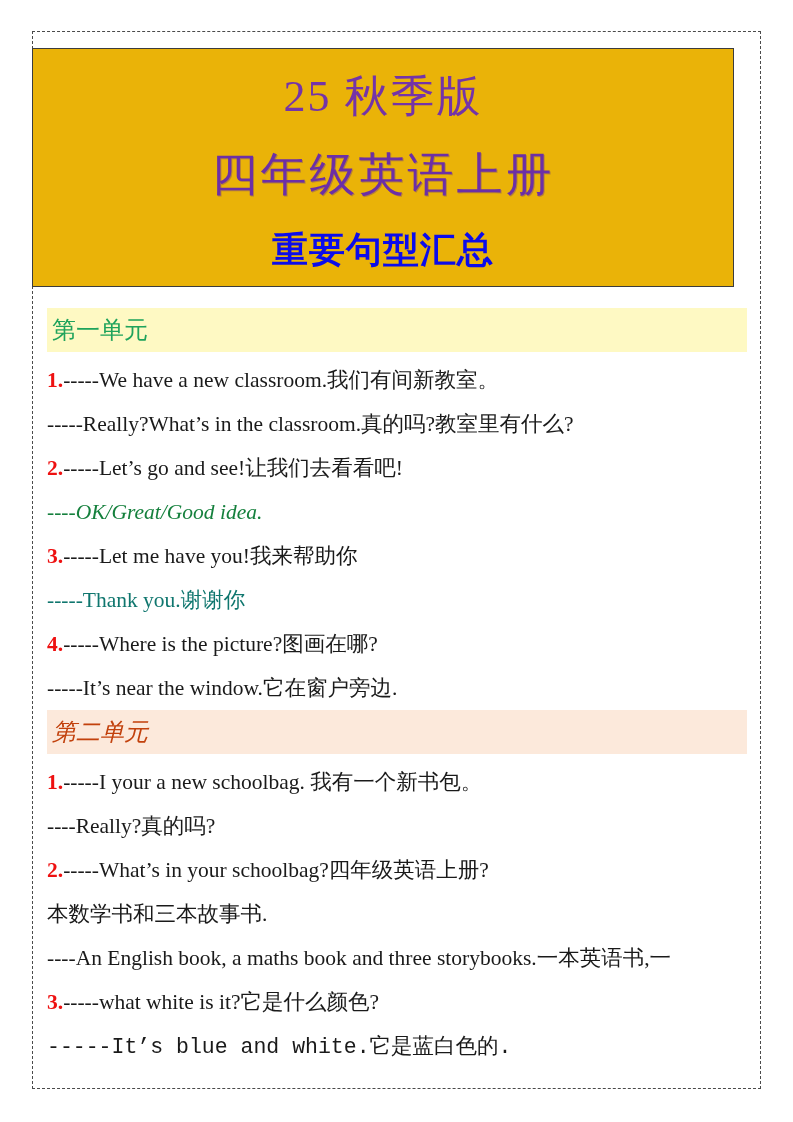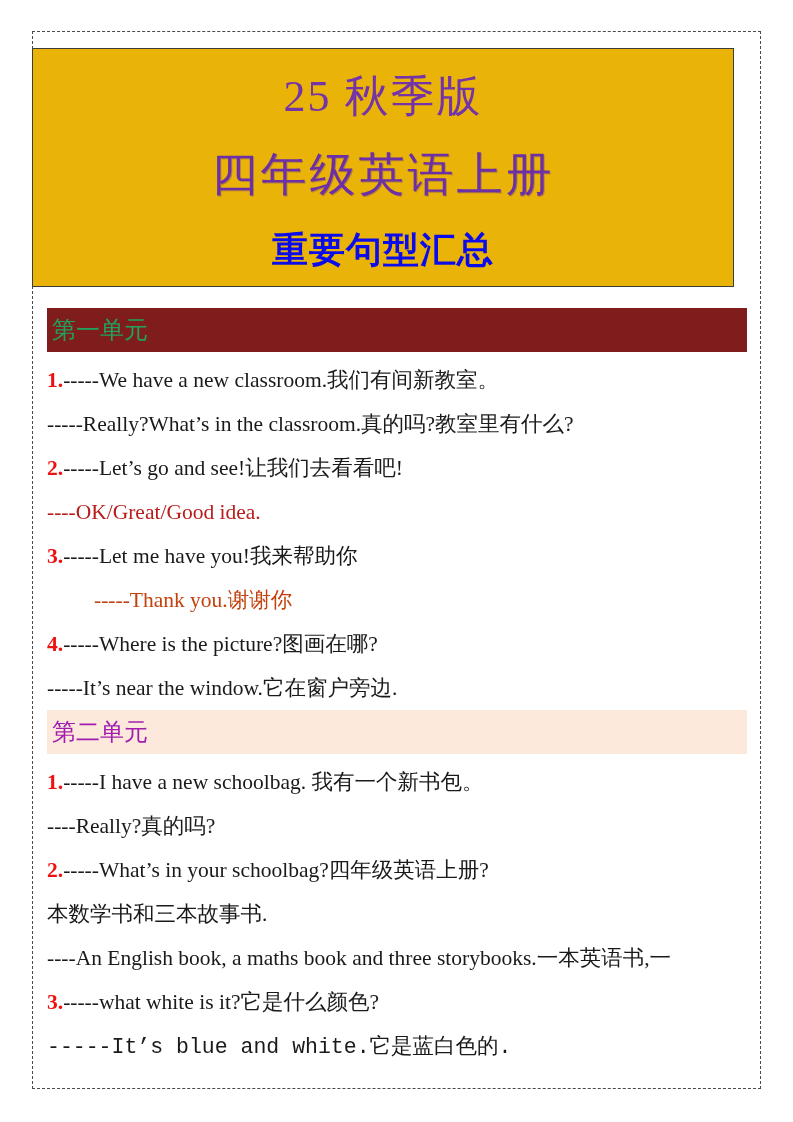--- a/index.html
+++ b/index.html
@@ -92,31 +92,31 @@
 
   <div class="page-border"></div>
 
   <div class="header-box">
     <div class="title-edition" style="color: rgb(116, 52, 168);">25 秋季版</div>
     <div class="title-book" style="color: rgb(108, 47, 166);">四年级英语上册</div>
     <div class="title-sub" style="color: rgb(12, 12, 234);">重要句型汇总</div>
   </div>
 
   <div class="content" id="content">
-      <div class="section-bar" style="background: #7f1d1d; color: rgb(31, 163, 92);">第一单元</div>
+      <div class="section-bar" style="background: #fef9c3; color: rgb(31, 163, 92);">第一单元</div>
       <div class="line"><span class="num" style="color: rgb(238, 17, 17);">1.</span><span class="txt" style="color: rgb(26, 26, 26);">-----We have a new classroom.我们有间新教室。</span></div>
       <div class="line"><span class="txt" style="color: rgb(26, 26, 26);">-----Really?What’s in the classroom.真的吗?教室里有什么?</span></div>
       <div class="line"><span class="num" style="color: rgb(238, 17, 17);">2.</span><span class="txt" style="color: rgb(26, 26, 26);">-----Let’s go and see!让我们去看看吧!</span></div>
-      <div class="line"><span class="txt" style="color: #b91c1c;">----OK/Great/Good idea.</span></div>
+      <div class="line"><span class="txt" style="color: #15803d; font-style: italic;">----OK/Great/Good idea.</span></div>
       <div class="line"><span class="num" style="color: rgb(238, 17, 17);">3.</span><span class="txt" style="color: rgb(26, 26, 26);">-----Let me have you!我来帮助你</span></div>
-      <div class="line"><span class="txt" style="color: #c2410c; margin-left: 47px;">-----Thank you.谢谢你</span></div>
+      <div class="line"><span class="txt" style="color: #0f766e;">-----Thank you.谢谢你</span></div>
       <div class="line"><span class="num" style="color: rgb(238, 17, 17);">4.</span><span class="txt" style="color: rgb(26, 26, 26);">-----Where is the picture?图画在哪?</span></div>
       <div class="line"><span class="txt" style="color: rgb(26, 26, 26);">-----It’s near the window.它在窗户旁边.</span></div>
-      <div class="section-bar" style="background: rgb(252, 233, 219); color: #a21caf;">第二单元</div>
-      <div class="line"><span class="num" style="color: rgb(238, 17, 17);">1.</span><span class="txt" style="color: rgb(26, 26, 26);">-----I have a new schoolbag. 我有一个新书包。</span></div>
+      <div class="section-bar" style="background: rgb(252, 233, 219); color: #c2410c; font-style: italic;">第二单元</div>
+      <div class="line"><span class="num" style="color: rgb(238, 17, 17);">1.</span><span class="txt" style="color: rgb(26, 26, 26);">-----I your a new schoolbag. 我有一个新书包。</span></div>
       <div class="line"><span class="txt" style="color: rgb(26, 26, 26);">----Really?真的吗?</span></div>
       <div class="line"><span class="num" style="color: rgb(238, 17, 17);">2.</span><span class="txt" style="color: rgb(26, 26, 26);">-----What’s in your schoolbag?四年级英语上册?</span></div>
       <div class="line"><span class="txt" style="color: rgb(26, 26, 26);">本数学书和三本故事书.</span></div>
       <div class="line"><span class="txt" style="color: rgb(26, 26, 26);">----An English book, a maths book and three storybooks.一本英语书,一</span></div>
       <div class="line"><span class="num" style="color: rgb(238, 17, 17);">3.</span><span class="txt" style="color: rgb(26, 26, 26);">-----what white is it?它是什么颜色?</span></div>
       <div class="line"><span class="txt" style="color: rgb(26, 26, 26); font-family: Liberation Mono, monospace;">-----It’s blue and white.它是蓝白色的.</span></div>
     </div>
 
 </div>
 

